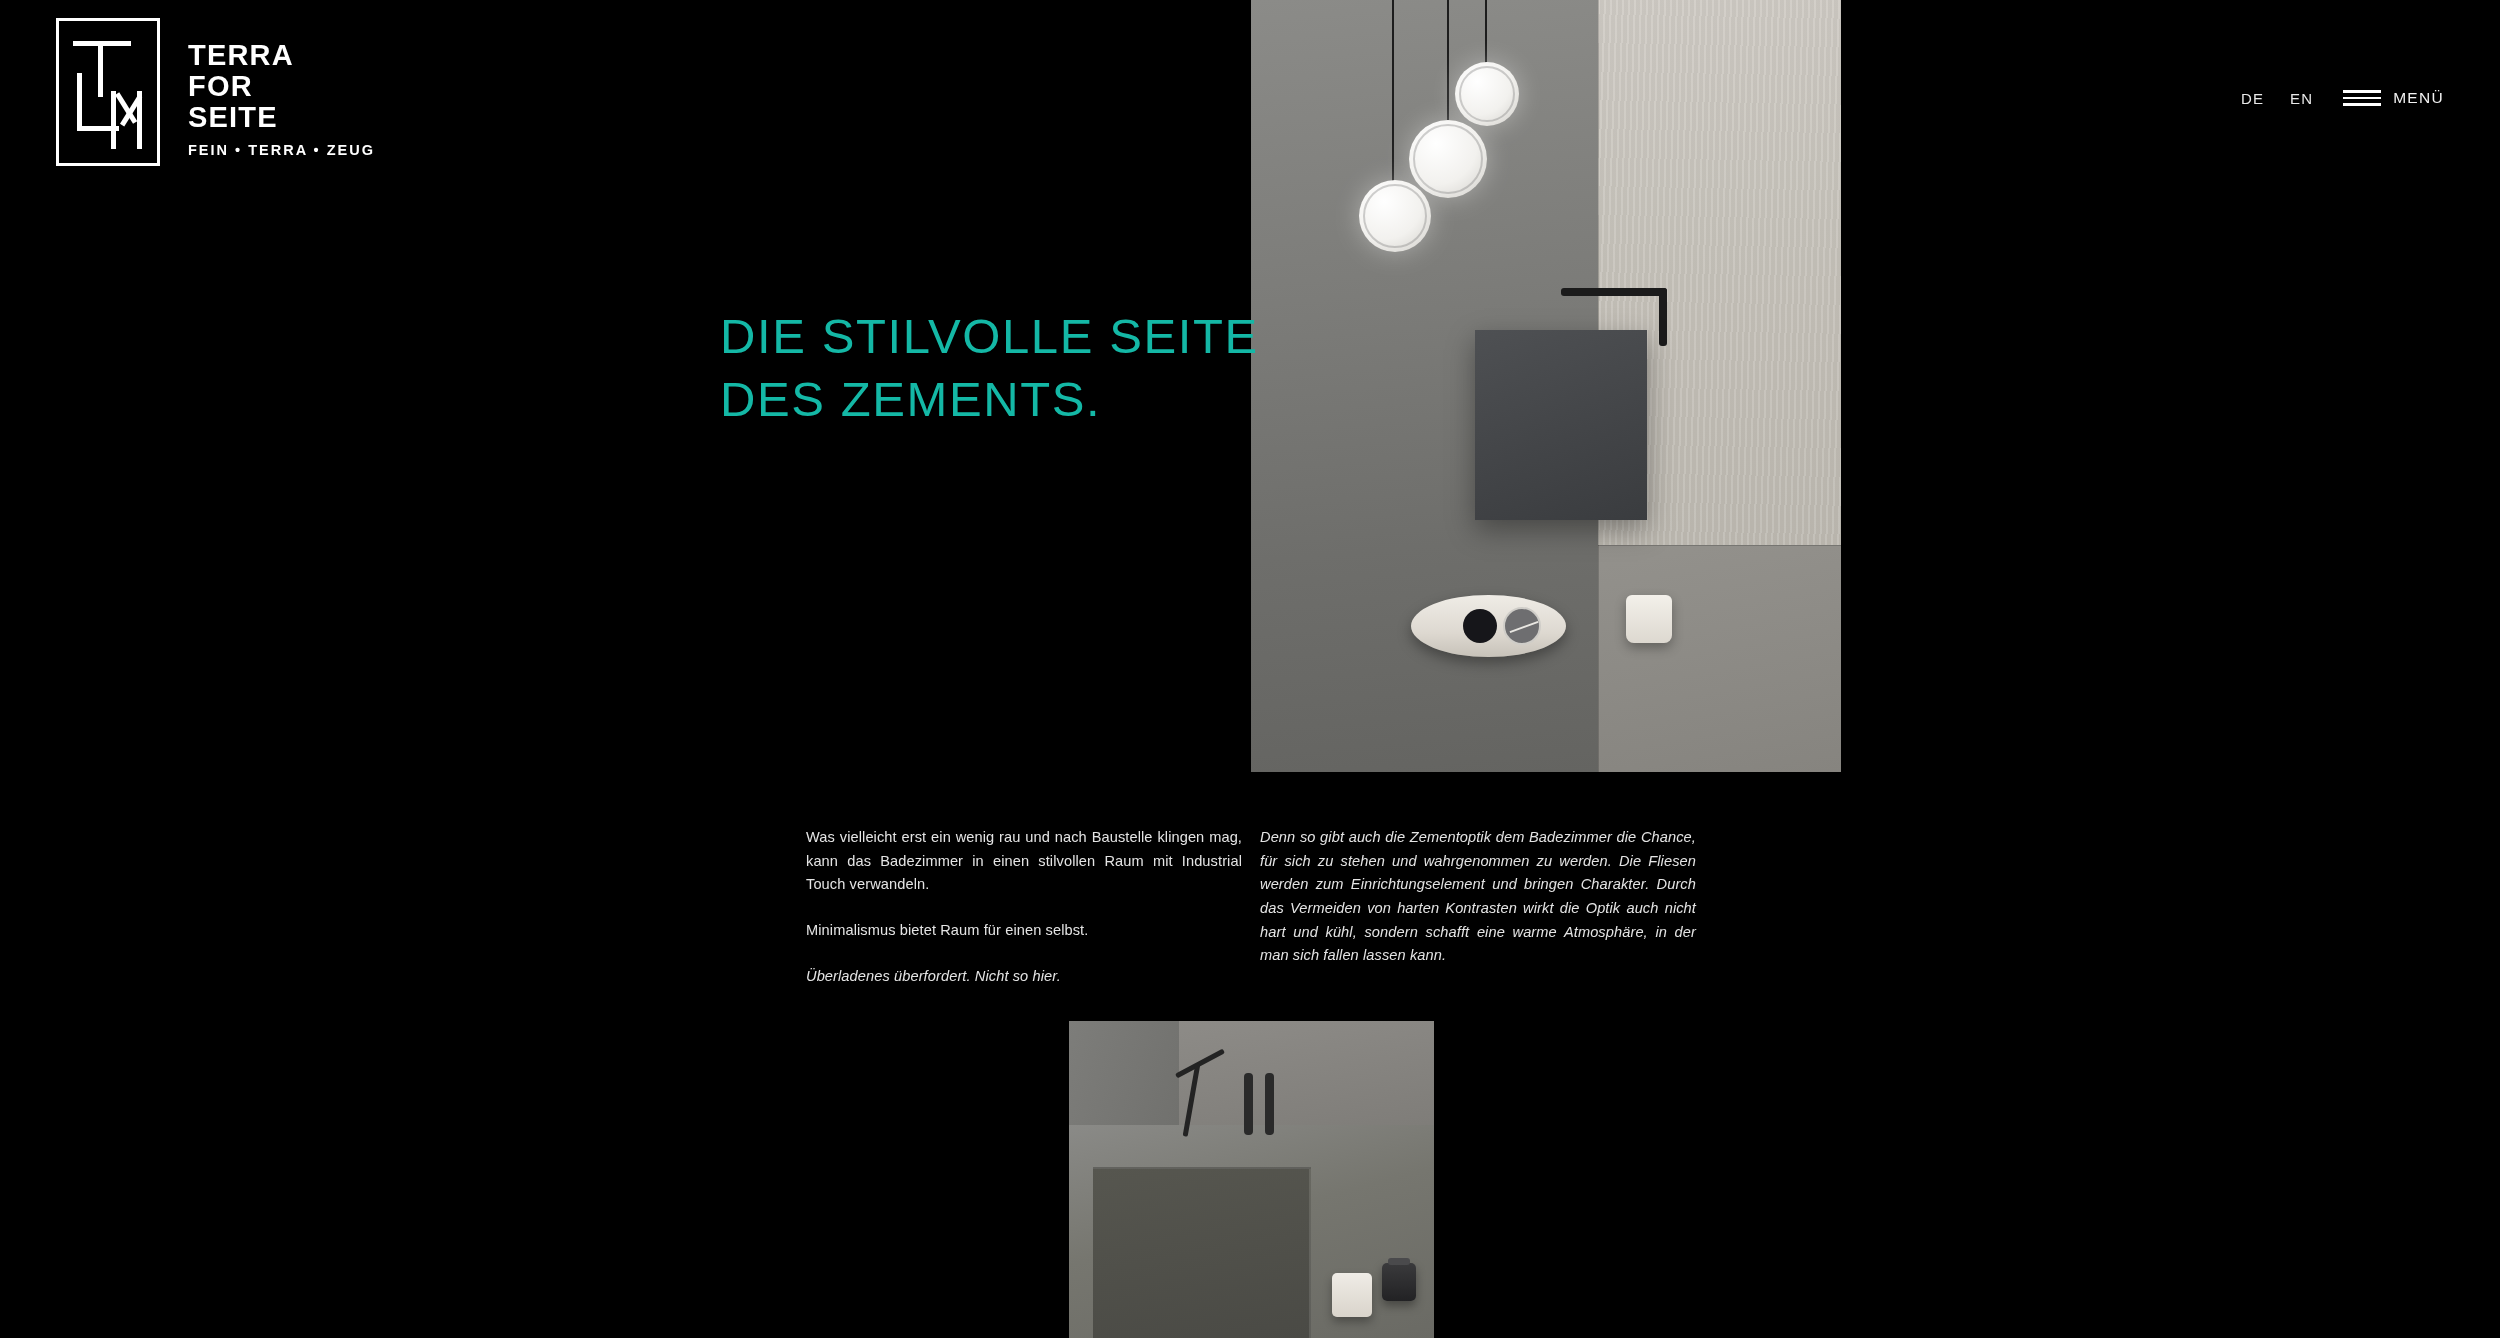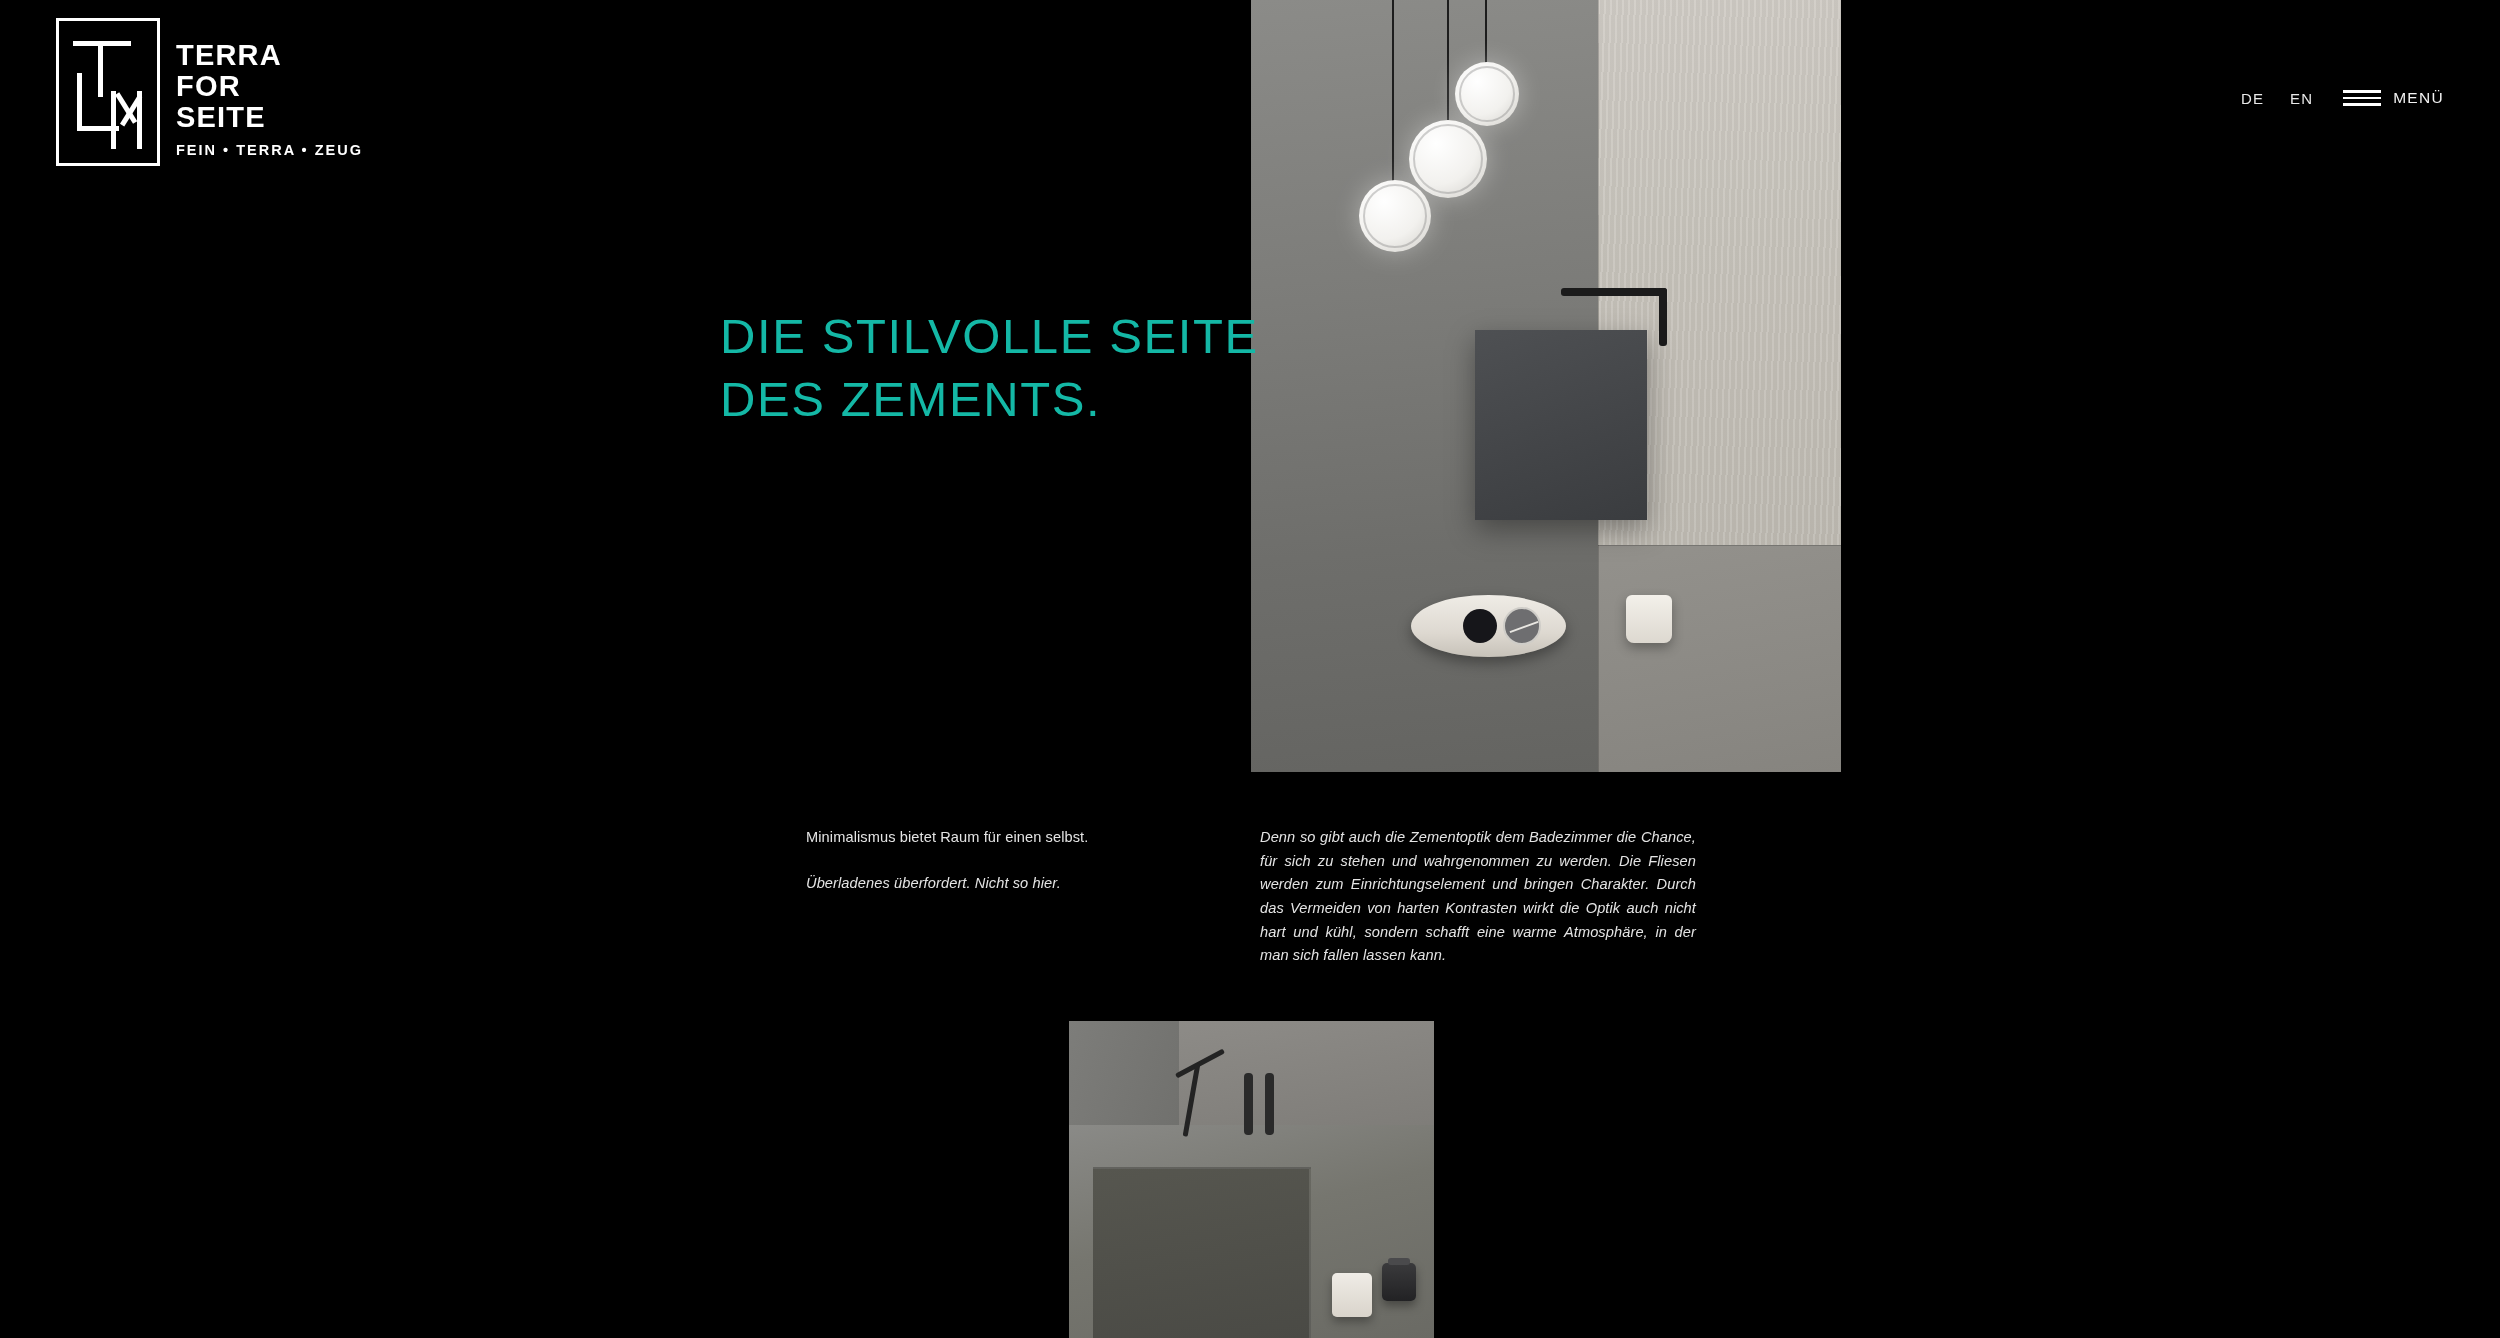--- a/index.html
+++ b/index.html
@@ -17,21 +17,21 @@
     background: #000;
     overflow: hidden;
   }
 
   
   .logo {
     position: absolute;
     left: 56px; top: 18px;
     display: flex;
     align-items: flex-start;
-    gap: 16px;
+    gap: 28px;
   }
   .logo-mark {
     width: 104px; height: 148px;
     border: 3px solid #ffffff;
     position: relative;
     flex: 0 0 auto;
   }
   .logo-mark .bar {
     position: absolute;
     background: #fff;
@@ -295,20 +295,21 @@
       <i class="dot-dark"></i>
       <i class="dot-disc"></i>
     </div>
     <div class="cup"></div>
   </div>
 
   <h1 class="headline">DIE STILVOLLE SEITE DES ZEMENTS.</h1>
 
   <div class="cols">
     <div class="col">
+      <p>Was vielleicht erst ein wenig rau und nach Baustelle klingen mag, kann das Badezimmer in einen stilvollen Raum mit Industrial Touch verwandeln.</p>
       <p>Minimalismus bietet Raum für einen selbst.</p>
       <p>Überladenes überfordert. Nicht so hier.</p>
     </div>
     <div class="col">
       <p>Denn so gibt auch die Zementoptik dem Badezimmer die Chance, für sich zu stehen und wahrgenommen zu werden. Die Fliesen werden zum Einrichtungselement und bringen Charakter. Durch das Vermeiden von harten Kontrasten wirkt die Optik auch nicht hart und kühl, sondern schafft eine warme Atmosphäre, in der man sich fallen lassen kann.</p>
     </div>
   </div>
 
   <div class="lower-img">
     <div class="wallL"></div>

